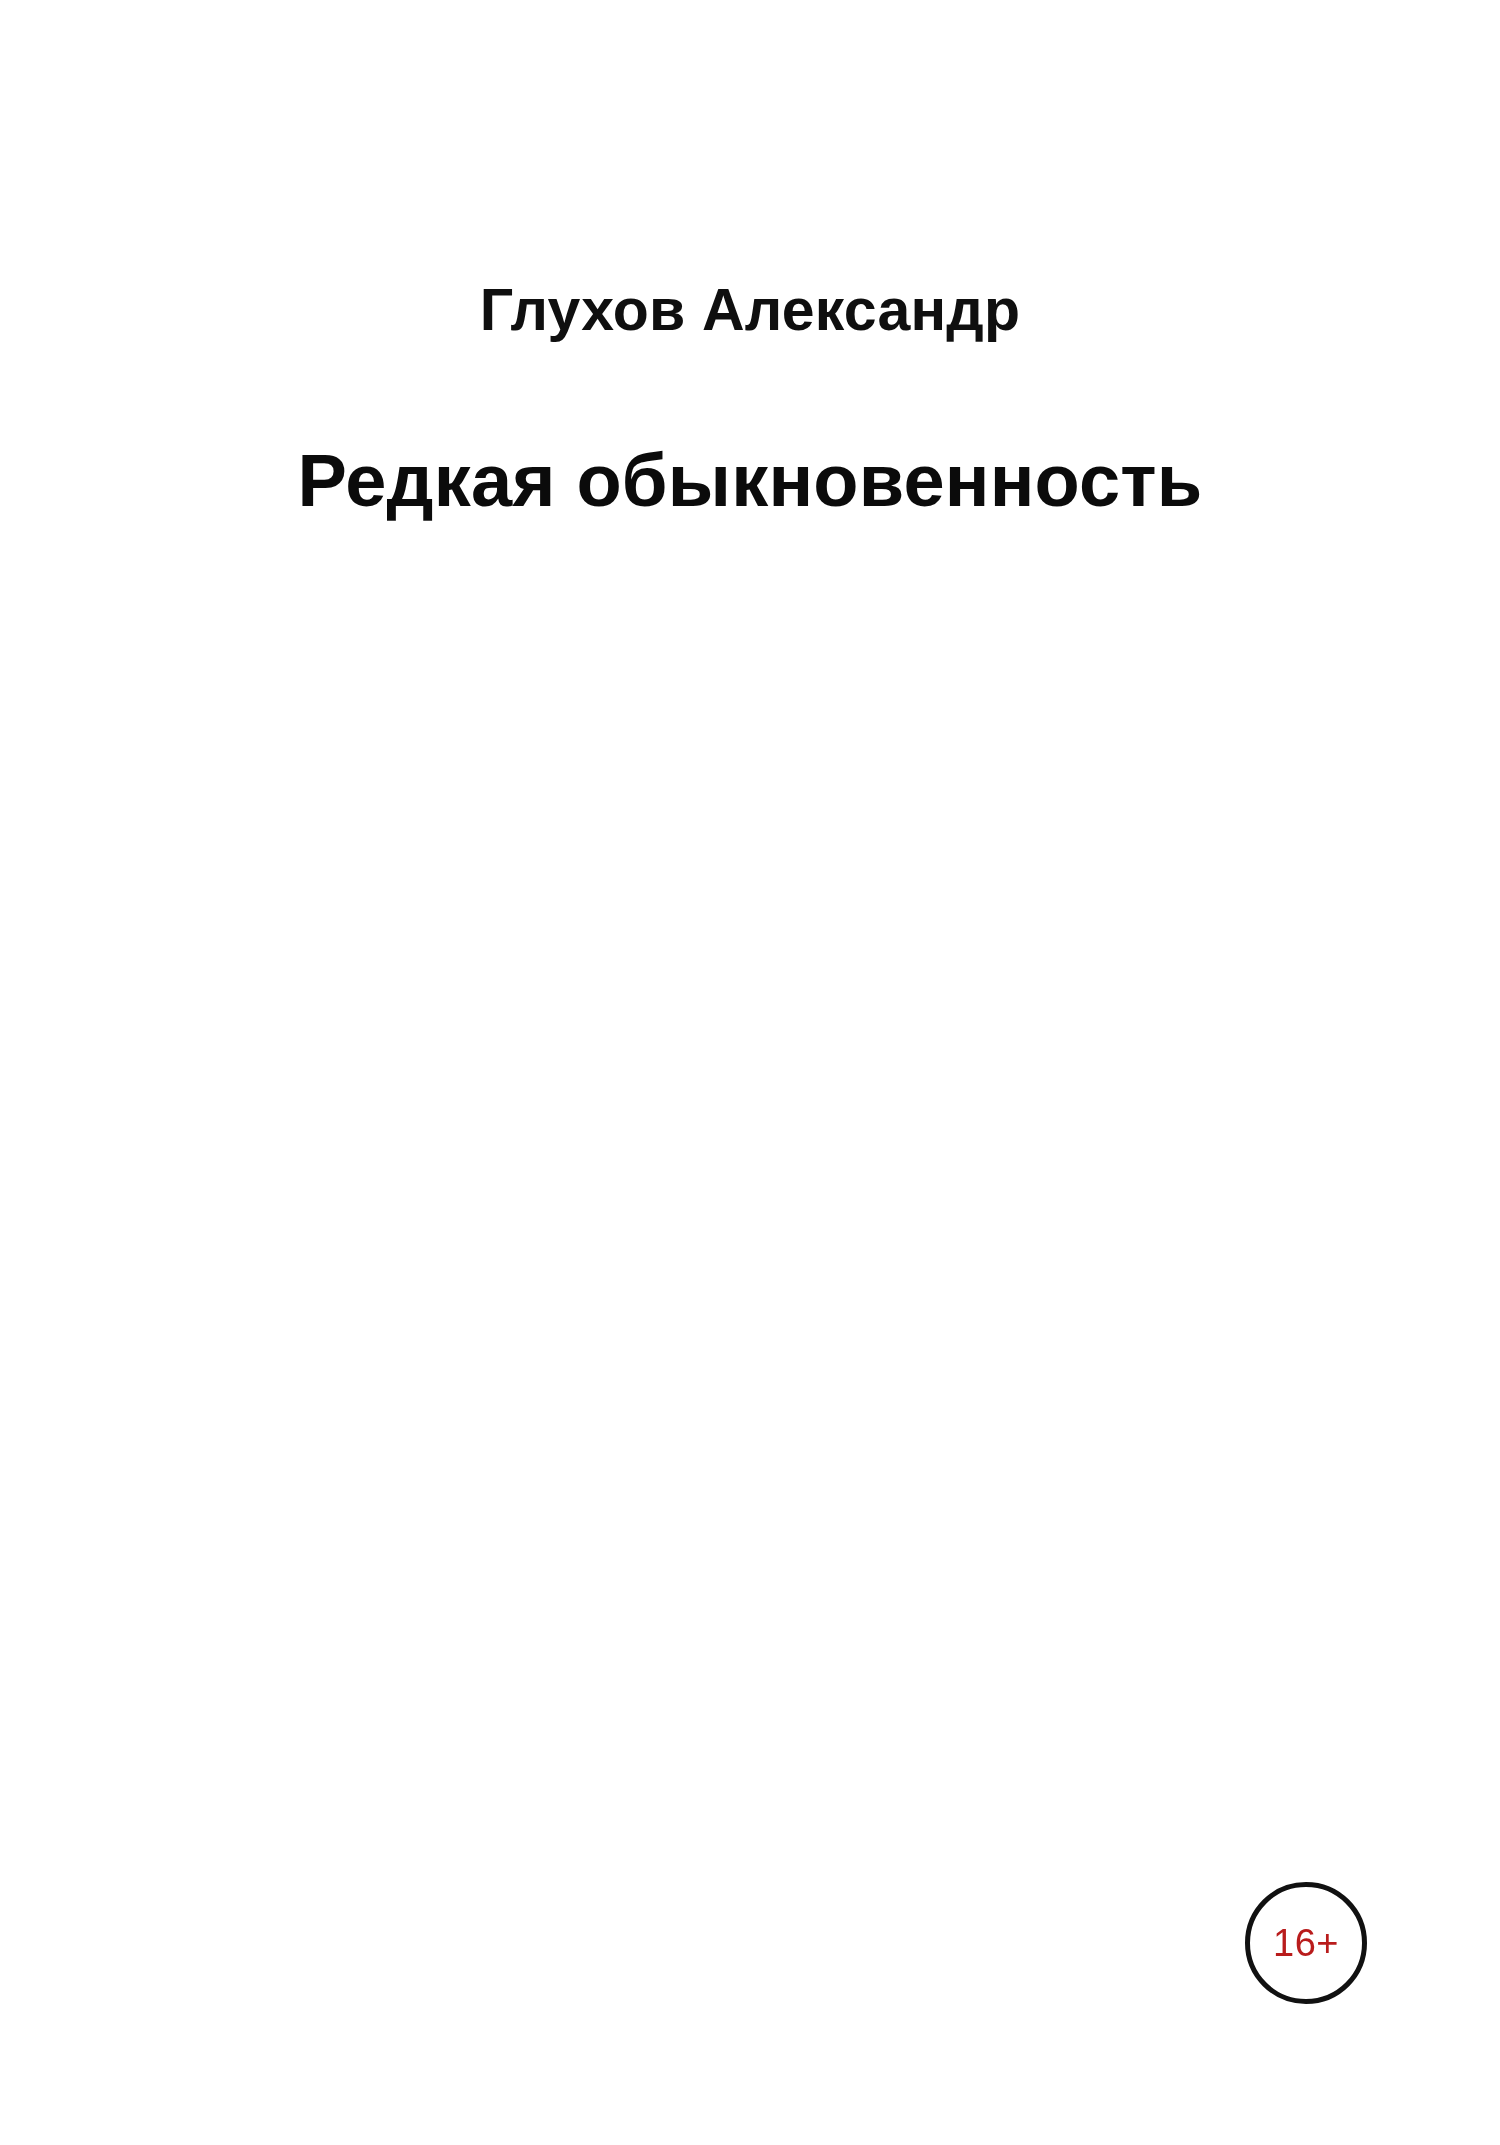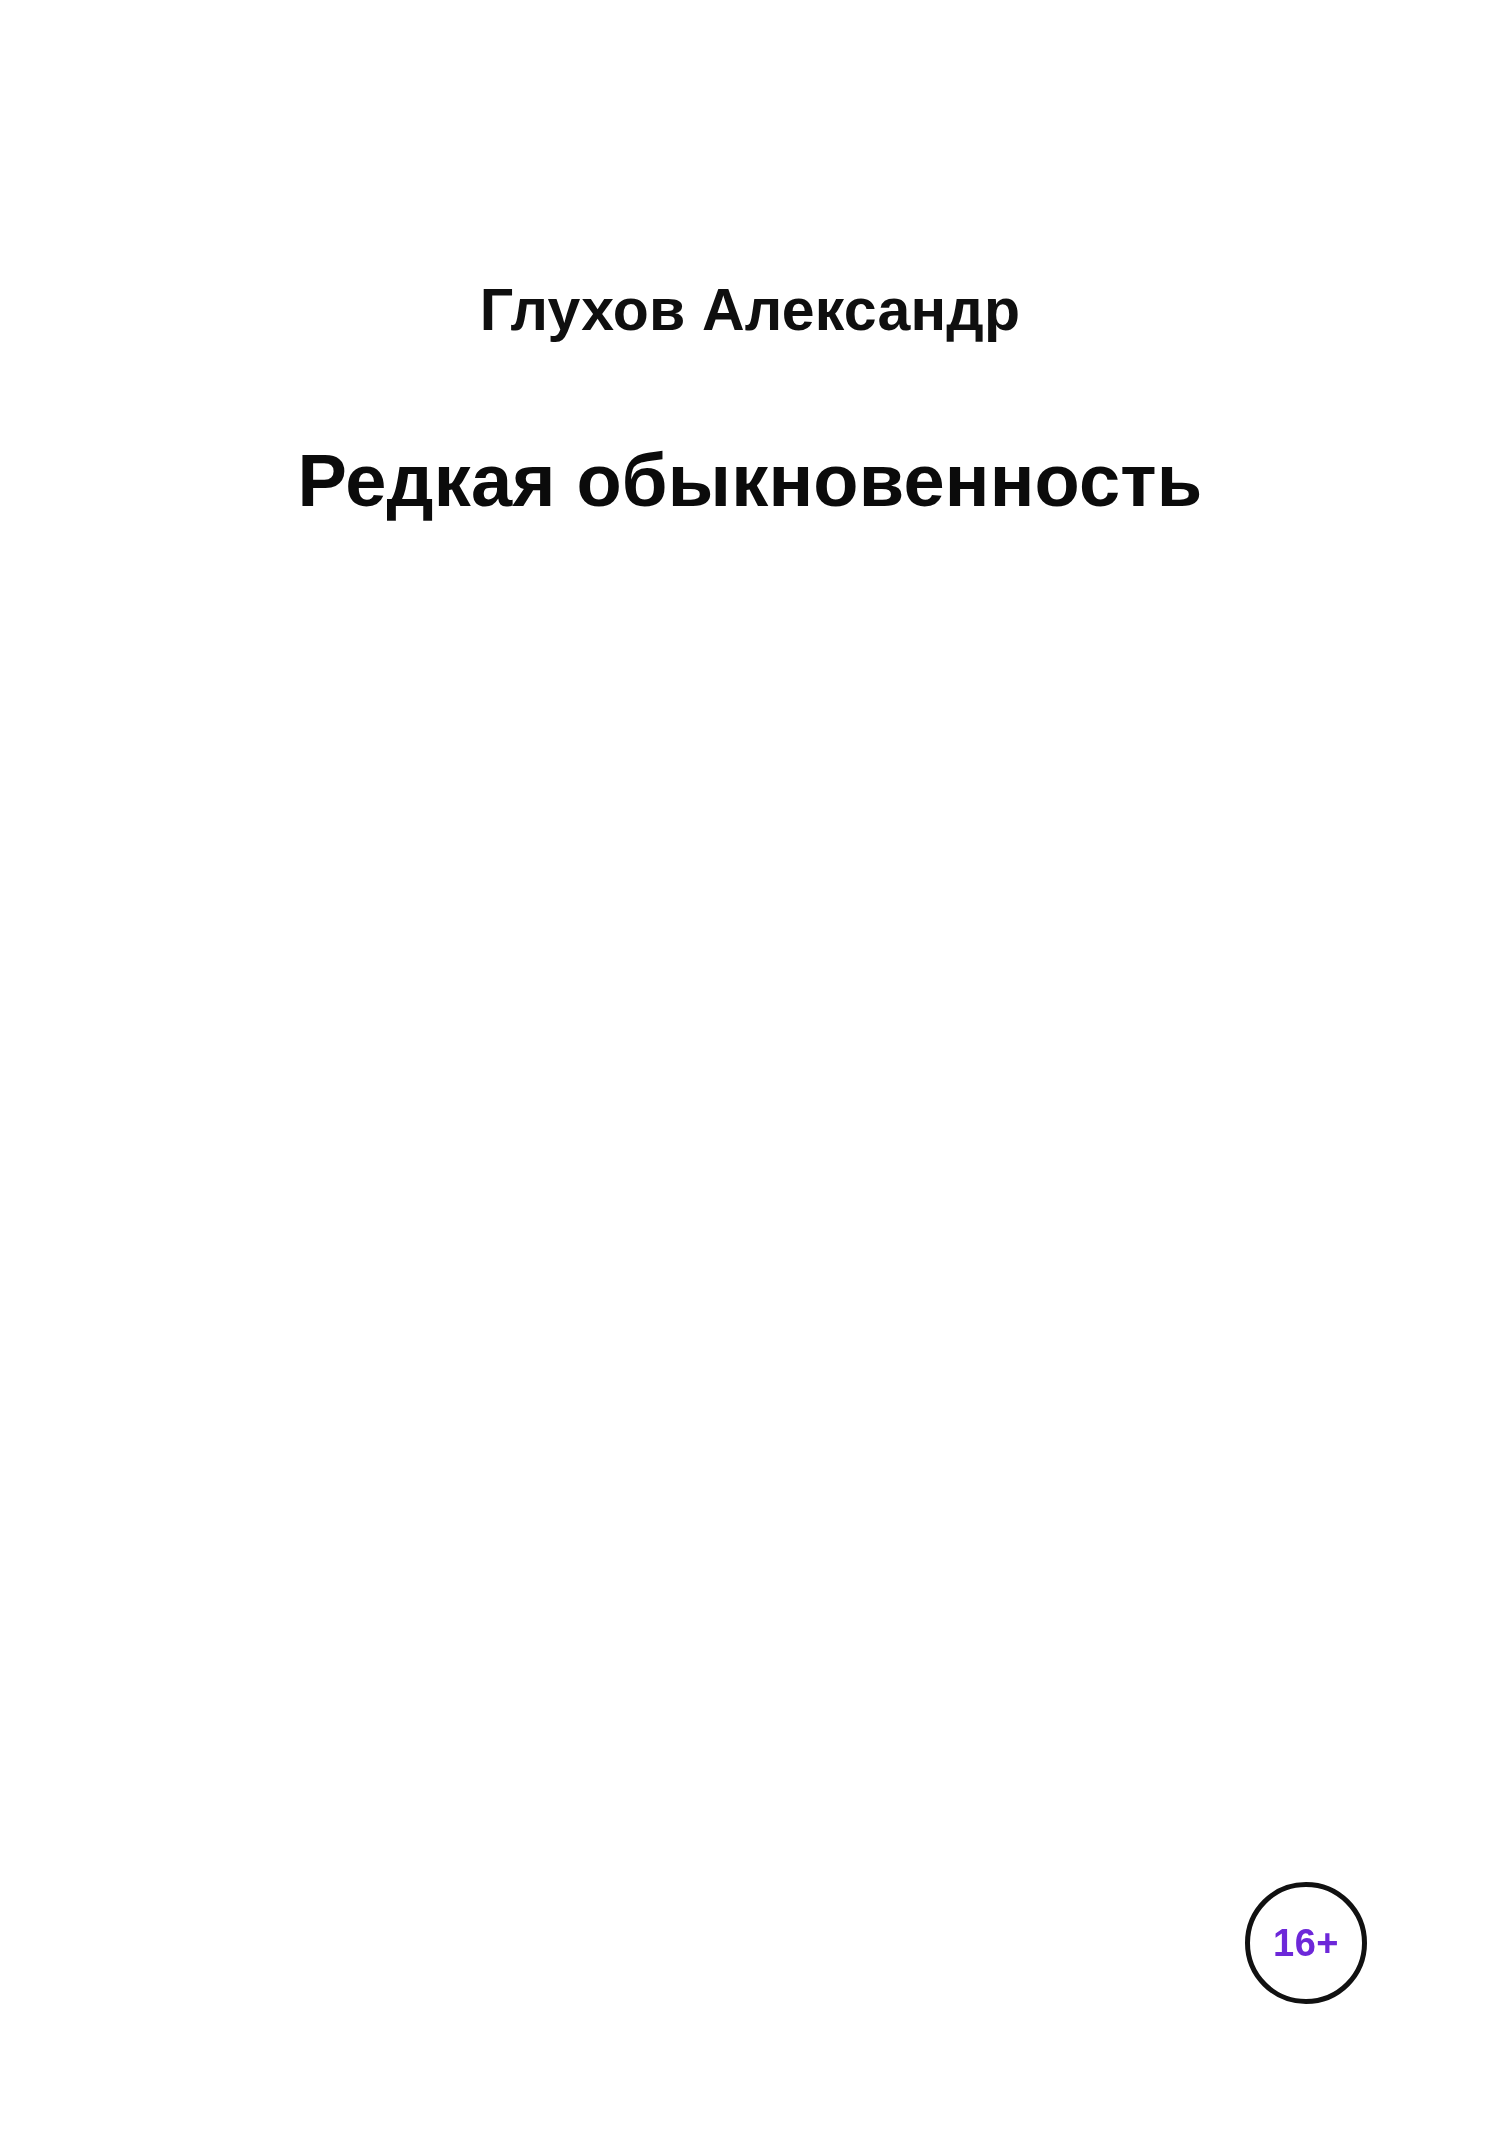--- a/index.html
+++ b/index.html
@@ -54,22 +54,22 @@
     height: 122px;
     border: 5px solid #111111;
     border-radius: 50%;
     display: flex;
     align-items: center;
     justify-content: center;
     box-sizing: border-box;
   }
   .age-badge-label {
     font-size: 38px;
-    font-weight: 700;
-    color: #6d28d9;
+    font-weight: 400;
+    color: #b91c1c;
     letter-spacing: 0.5px;
     line-height: 1;
   }
 </style>
 </head>
 <body>
 
 <div class="page">
 
   <div class="author">Глухов Александр</div>

